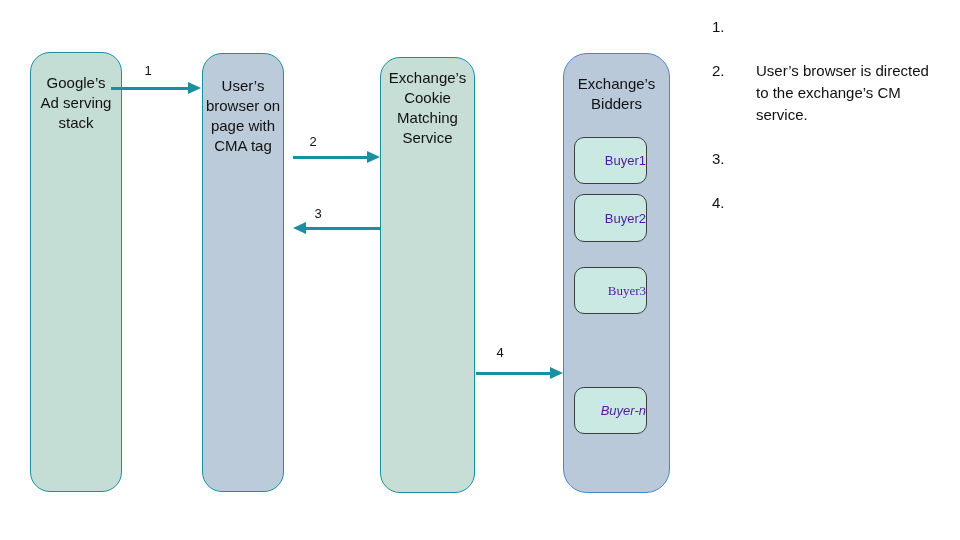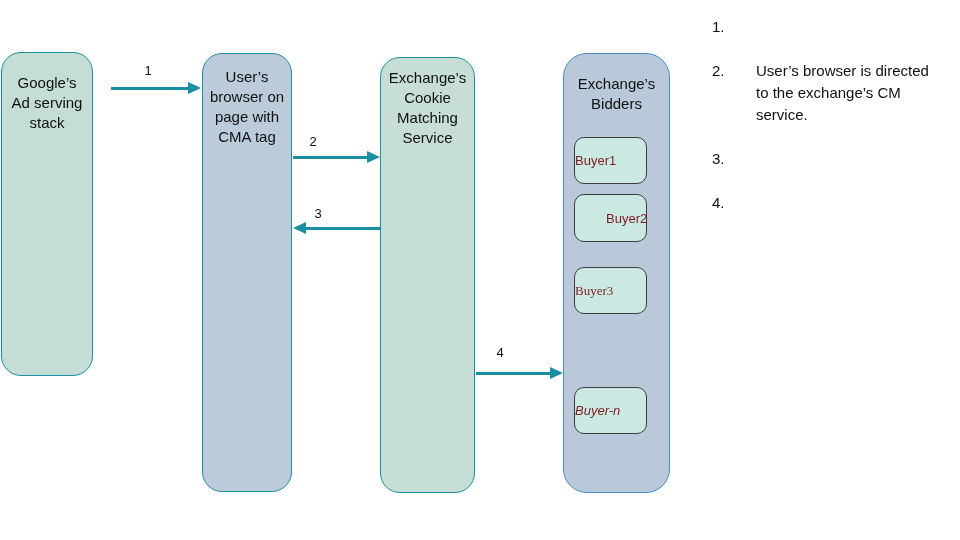--- a/index.html
+++ b/index.html
@@ -23,41 +23,41 @@
     box-sizing: border-box;
     border: 1.5px solid #1b8fa2;
     text-align: center;
   }
   .node-label {
     white-space: pre-line;
     font-size: 15px;
     line-height: 20px;
     color: #111111;
   }
-  .node1 { left: 1px;  top: 52px; width: 92px;  height: 324px; background: #c5ded5; padding-top: 20px; }
-  .node2 { left: 202px; top: 53px; width: 90px;  height: 439px; background: #bccbda; padding-top: 13px; }
+  .node1 { left: 30px;  top: 52px; width: 92px;  height: 440px; background: #c5ded5; padding-top: 20px; }
+  .node2 { left: 202px; top: 53px; width: 82px;  height: 439px; background: #bccbda; padding-top: 22px; }
   .node3 { left: 380px; top: 57px; width: 95px;  height: 436px; background: #c6ded5; padding-top: 10px; }
   .node4 { left: 563px; top: 53px; width: 107px; height: 440px; background: #b9c9da;
            border: 1.5px solid #4a89c8; border-radius: 24px; padding-top: 20px; }
 
   
   .buyer {
     position: absolute;
     left: 10px;
     width: 73px;
     height: 47px;
     background: #cae9e3;
     border: 1px solid #3d3d3d;
     border-radius: 10px;
     box-sizing: border-box;
     display: flex;
     align-items: center;
-    justify-content: flex-start;
+    justify-content: flex-end;
     font-size: 13px;
-    color: #7f1d1d;
+    color: #4c1d95;
   }
   .buyer1 { top: 83px; }
   .buyer2 { top: 140px; height: 48px; padding-left: 31px; }
   .buyer3 { top: 213px; font-family: Liberation Serif, serif; }
   .buyern { top: 333px; font-style: italic; }
 
   
   .arrow {
     position: absolute;
     height: 12px;

